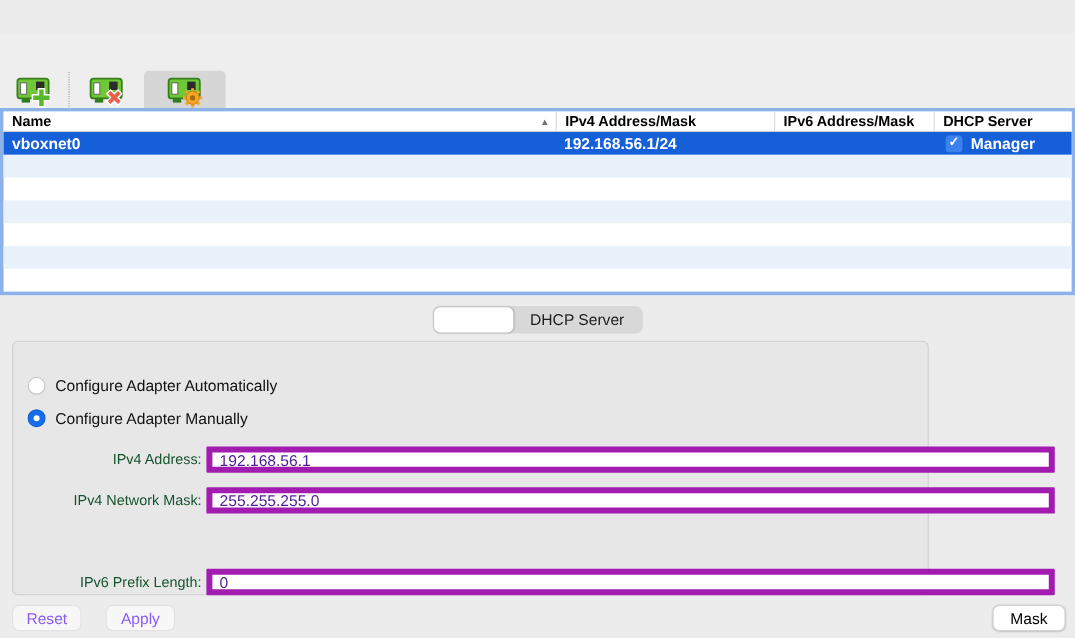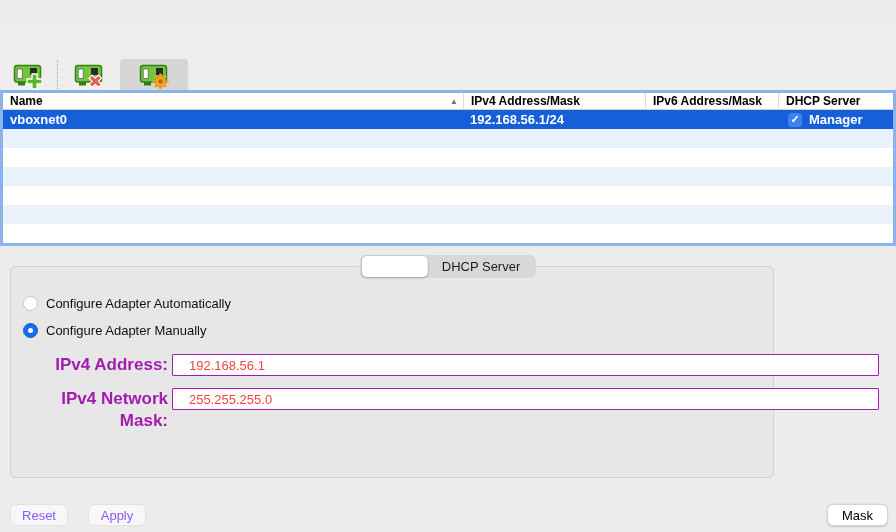--- a/index.html
+++ b/index.html
@@ -46,35 +46,35 @@
 
   
   .segmented { position:absolute; top:255px; left:50%; transform:translateX(-50%);
     height:23px; background:#d8d8d8; border-radius:6px; display:flex; align-items:center;
     padding:1px; font-size:13px; color:#1c1c1c; z-index:5; }
   .seg { height:21px; display:flex; align-items:center; justify-content:center; border-radius:5px; }
   .seg.selected { width:66px; background:#ffffff; box-shadow:0 0.5px 2px rgba(0,0,0,0.25); }
   .seg.plain { padding:0 14px; }
 
   
-  .groupbox { position:absolute; top:266px; left:10px; width:764px; height:212px;
+  .groupbox { position:absolute; top:284px; left:10px; width:764px; height:212px;
     background:#e7e7e7; border:1px solid #d2d2d2; border-radius:5px; }
   .radio-row { position:absolute; left:12px; display:flex; align-items:center; gap:8px;
     font-size:13px; color:#111; height:16px; }
   .radio { width:15px; height:15px; border-radius:50%; background:#fff; border:1px solid #c6c6c6;
     display:inline-flex; align-items:center; justify-content:center; flex:0 0 auto; }
   .radio.checked { background:#176ceb; border:1px solid #1563d6; }
   .radio.checked::after { content:""; width:5px; height:5px; border-radius:50%; background:#fff; }
 
   .form-row { position:absolute; left:0; width:100%; height:22px; }
   .form-row label { position:absolute; left:0; width:157px; text-align:right;
-    font-size:17px; color:#a21caf; line-height:22px;font-weight:bold; }
+    font-size:12px; color:#14532d; line-height:22px; }
   .form-row input { position:absolute; left:161px; width:707px; height:22px;
-    border:1px solid #a21caf; background:#fff; font-family:"Liberation Sans", sans-serif;
-    font-size:13px; color:#ef4444; padding:0 16px; border-radius:1px; outline:none; }
+    border:5px solid #a21caf; background:#fff; font-family:"Liberation Sans", sans-serif;
+    font-size:13px; color:#4c1d95; padding:0 6px; border-radius:1px; outline:none; }
 
   
   .btn { position:absolute; top:504px; height:22px; border-radius:6px; font-size:13px;
     font-family:"Liberation Sans", sans-serif; display:flex; align-items:center; justify-content:center; }
   .btn.disabled { background:#f7f7f7; border:1px solid #e2e2e2; color:#8b5cf6; }
   .btn-reset { left:10px; width:58px; }
   .btn-apply { left:88px; width:58px; }
   .btn-close { left:827px; width:61px; background:#ffffff; border:1px solid #d4d4d4;
     color:#000; box-shadow:0 0.5px 1.5px rgba(0,0,0,0.18); }
 </style>
@@ -181,19 +181,23 @@
     </div>
 
     <div class="form-row" style="top:87px;">
       <label>IPv4 Address:</label>
       <input value="192.168.56.1" style="">
     </div>
     <div class="form-row" style="top:121px;">
       <label>IPv4 Network Mask:</label>
       <input value="255.255.255.0" style="">
     </div>
+    <div class="form-row" style="top:189px;">
+      <label>IPv6 Prefix Length:</label>
+      <input value="0" style="">
+    </div>
   </div>
 
   <div class="btn disabled btn-reset">Reset</div>
   <div class="btn disabled btn-apply">Apply</div>
   <div class="btn btn-close">Mask</div>
 
 </div>
 
 </body></html>

